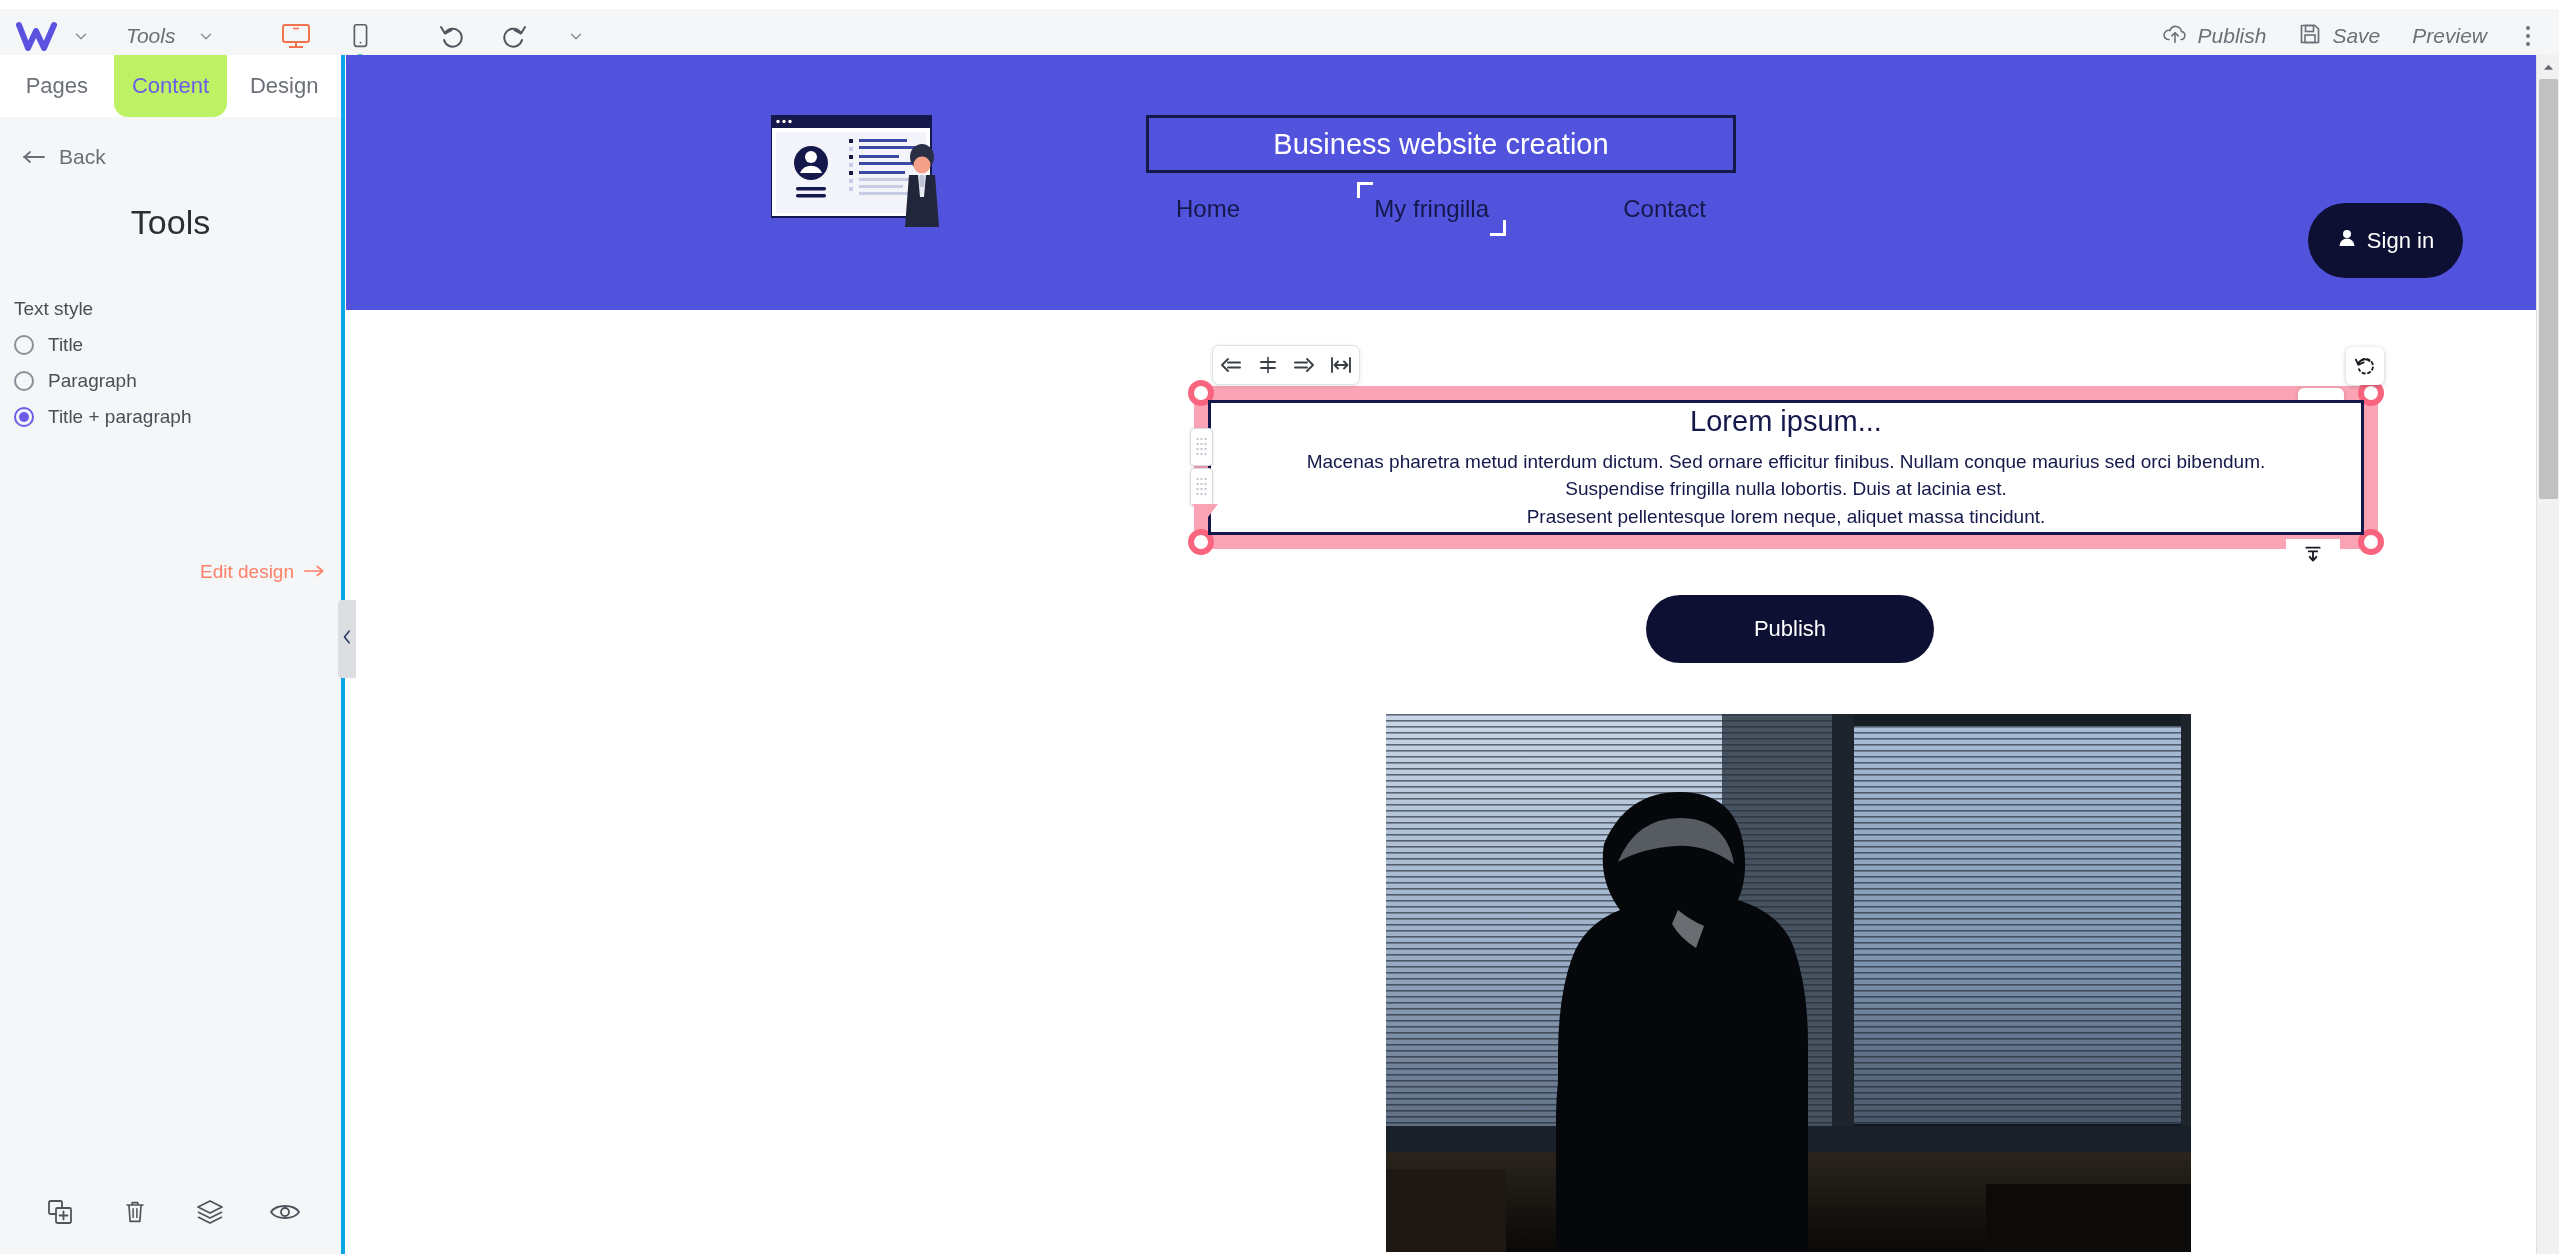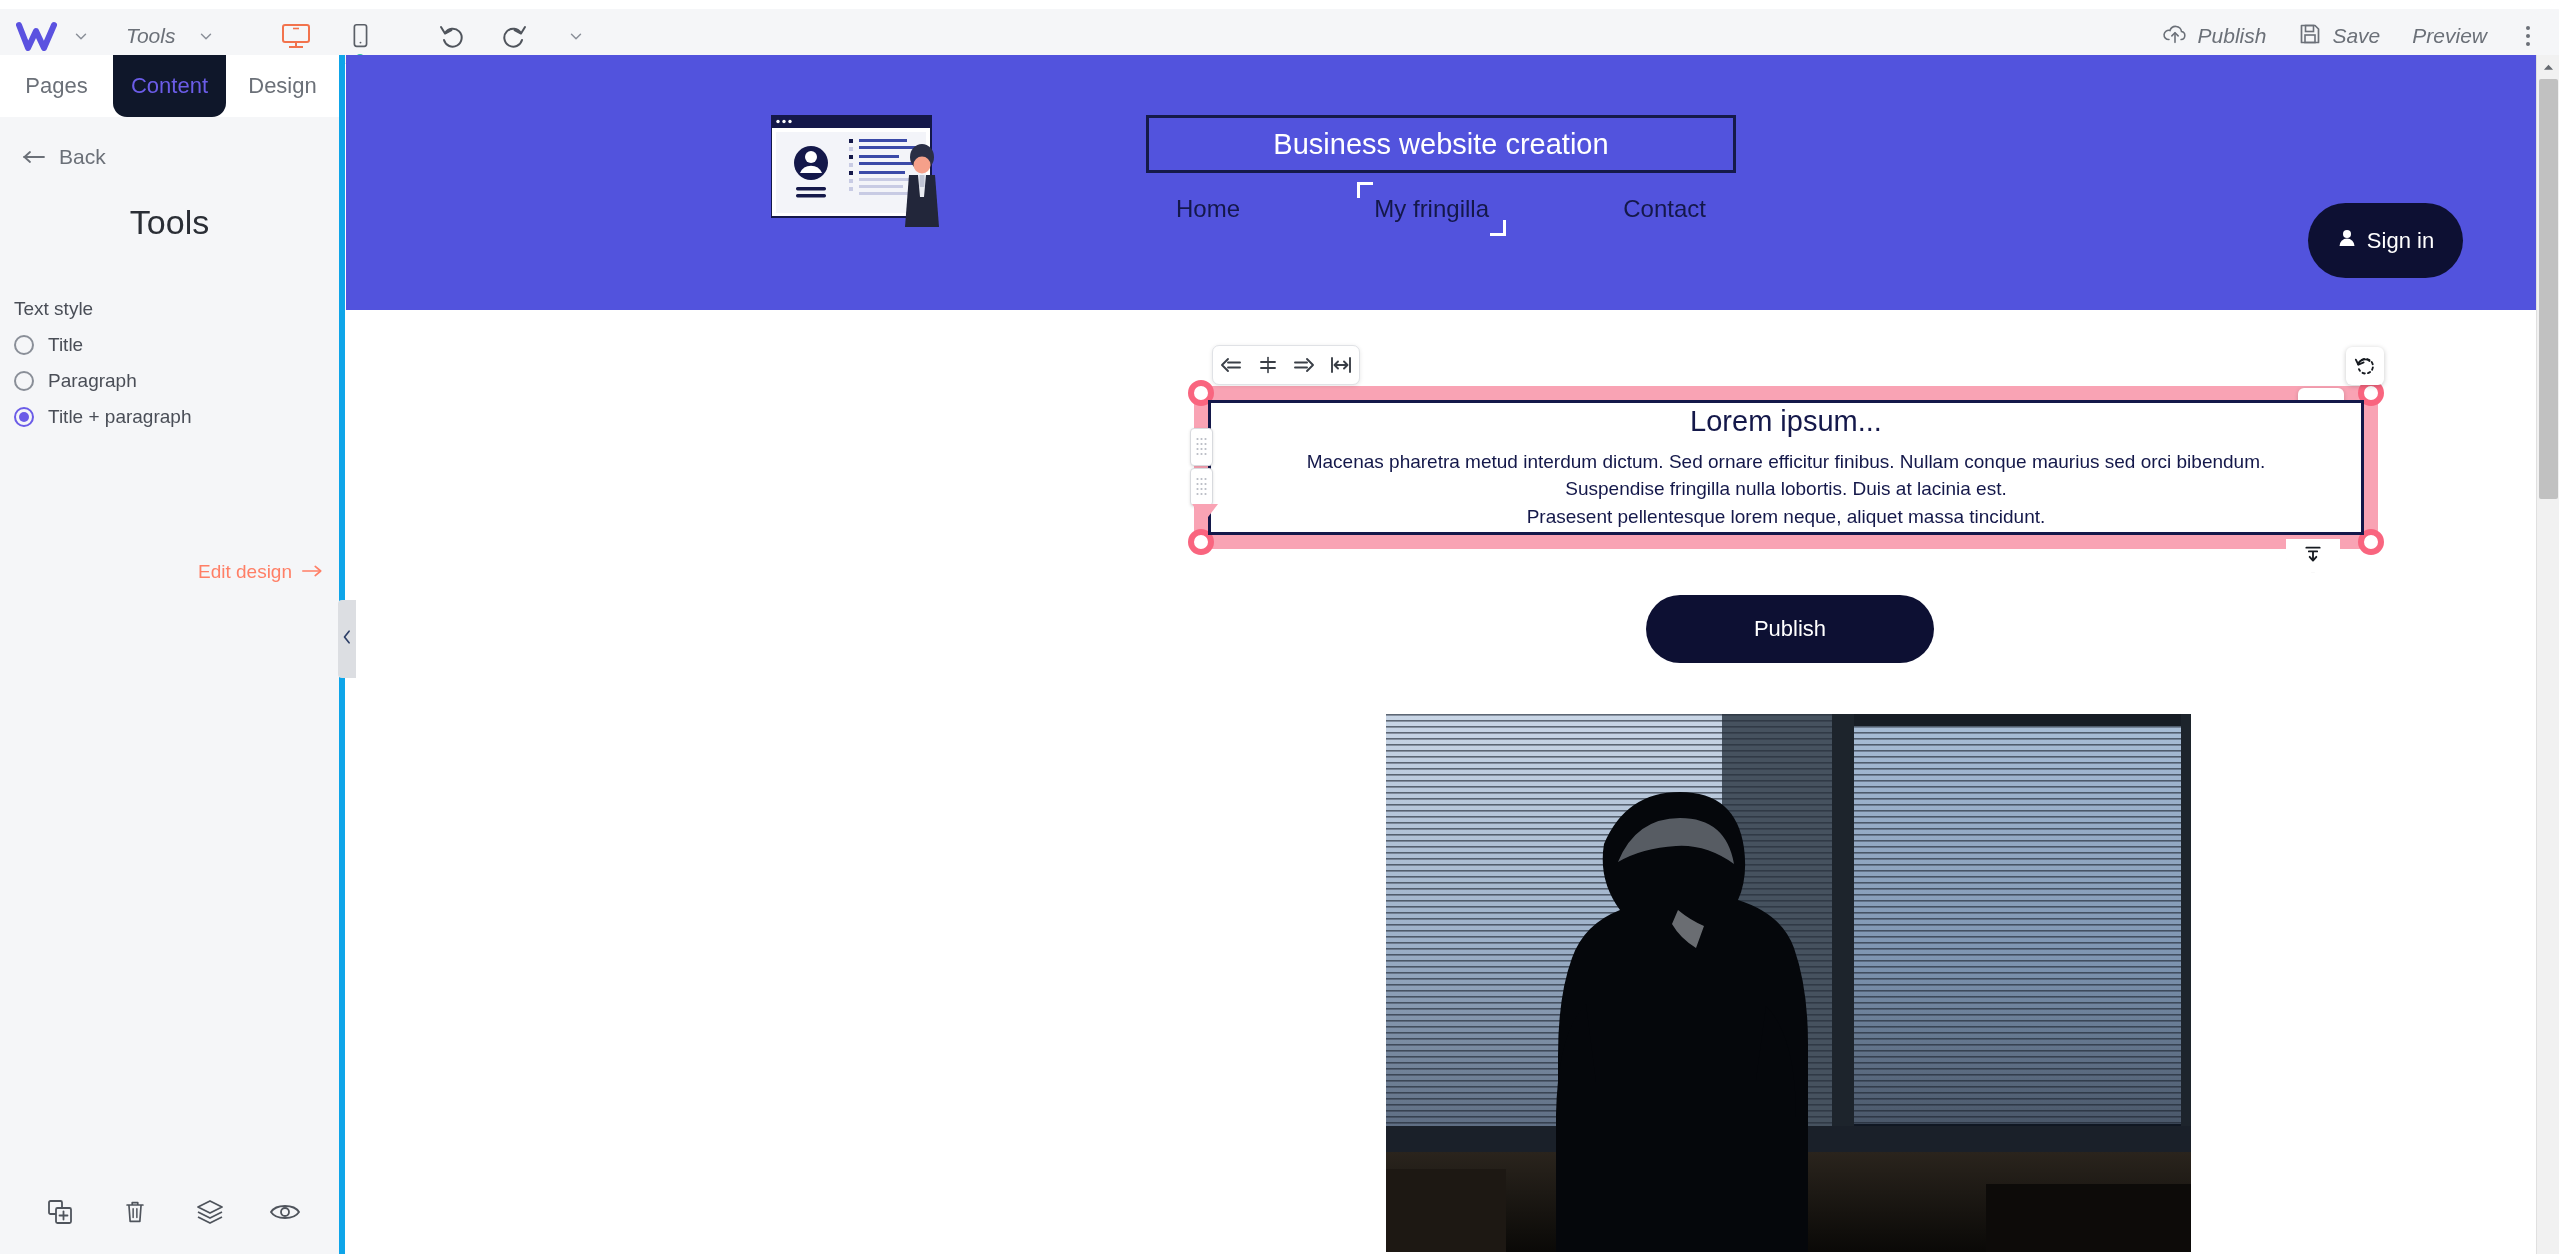--- a/index.html
+++ b/index.html
@@ -37,29 +37,29 @@
     display: flex; align-items: center; gap: 10px;
     color: #6b7078; font-size: 21px; padding: 8px 16px; cursor: pointer;
   }
   .kebab { width: 34px; height: 34px; display:flex; flex-direction:column; align-items:center; justify-content:center; gap:4px; cursor:pointer; margin-left:8px;}
   .kebab i { width:4px; height:4px; border-radius:50%; background:#6b7078; display:block; }
 
   
   #leftpanel {
     position: absolute; left: 0; top: 55px; width: 345px; height: 1199px;
     background: #f5f6f8;
-    border-right: 6px solid #0ea5e9;
+    border-right: 4px solid #0ea5e9;
   }
   .tabs { display: flex; height: 62px; background: #ffffff; }
   .tab {
     flex: 1; display:flex; align-items:center; justify-content:center;
     font-size: 22px; color: #6b7078; cursor: pointer; background:#ffffff;
   }
   .tab.active {
-    color: #6b5ce7; background: #0f172a;
+    color: #6b5ce7; background: #bef264;
     border-radius: 0 0 14px 14px;
   }
   .back-row {
     display: flex; align-items: center; gap: 13px;
     margin: 28px 0 0 22px; color: #6b7078; font-size: 21px; cursor: pointer;
   }
   .panel-title {
     text-align: center; font-size: 34px; color: #2a2e35;
     margin-top: 34px; font-weight: 400;
   }

